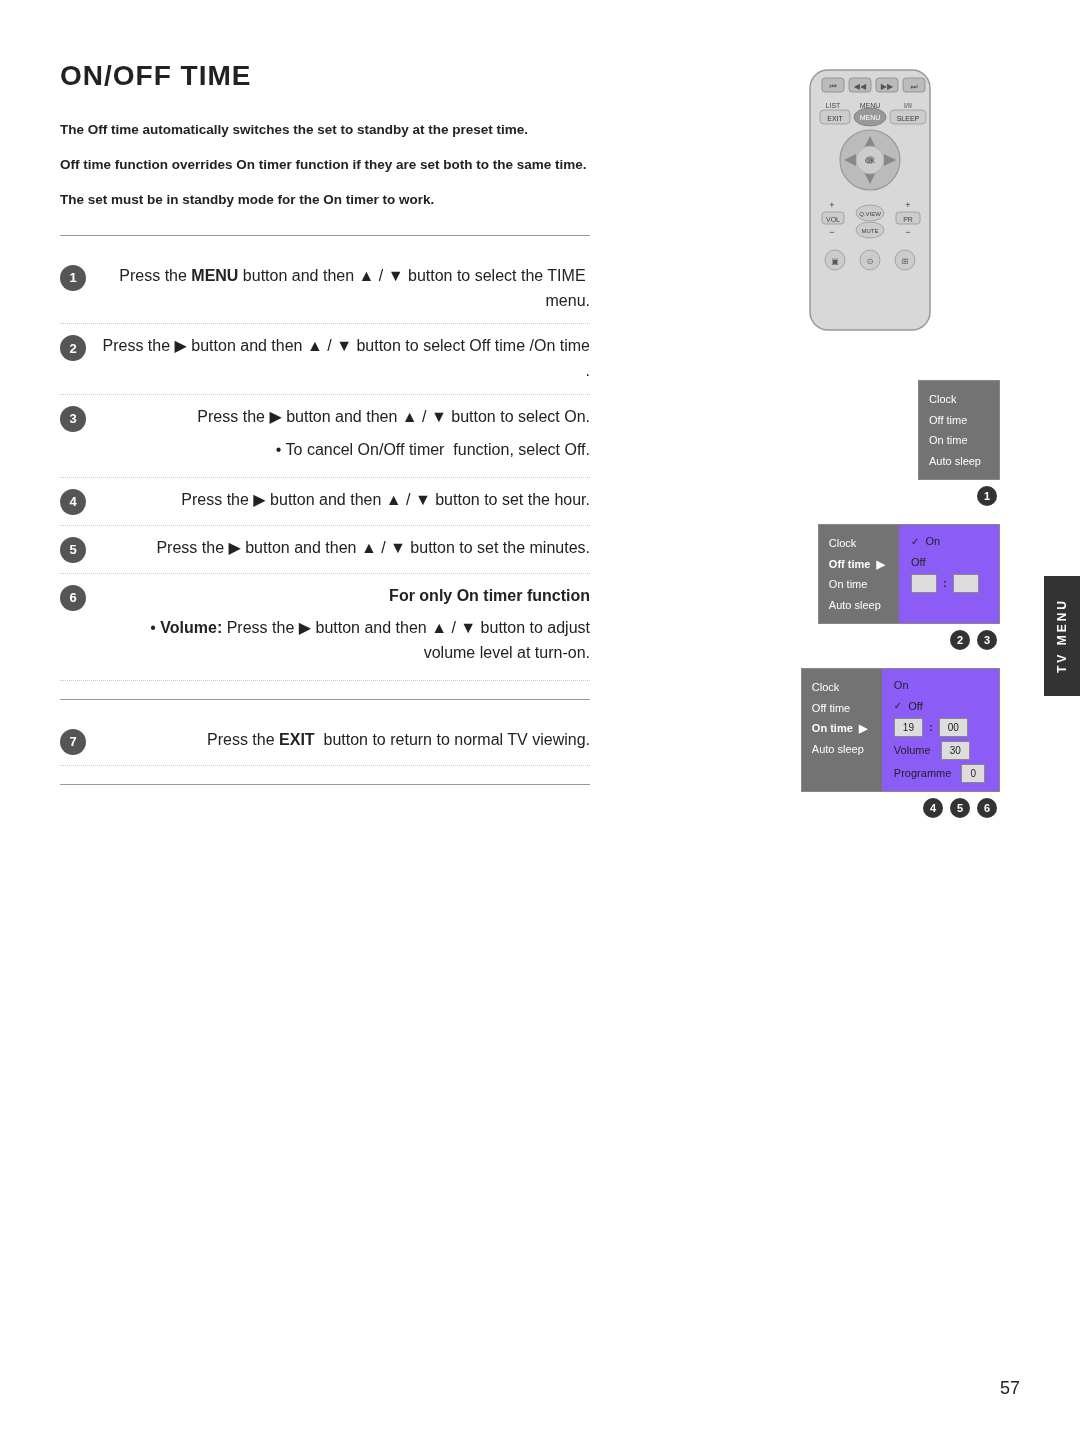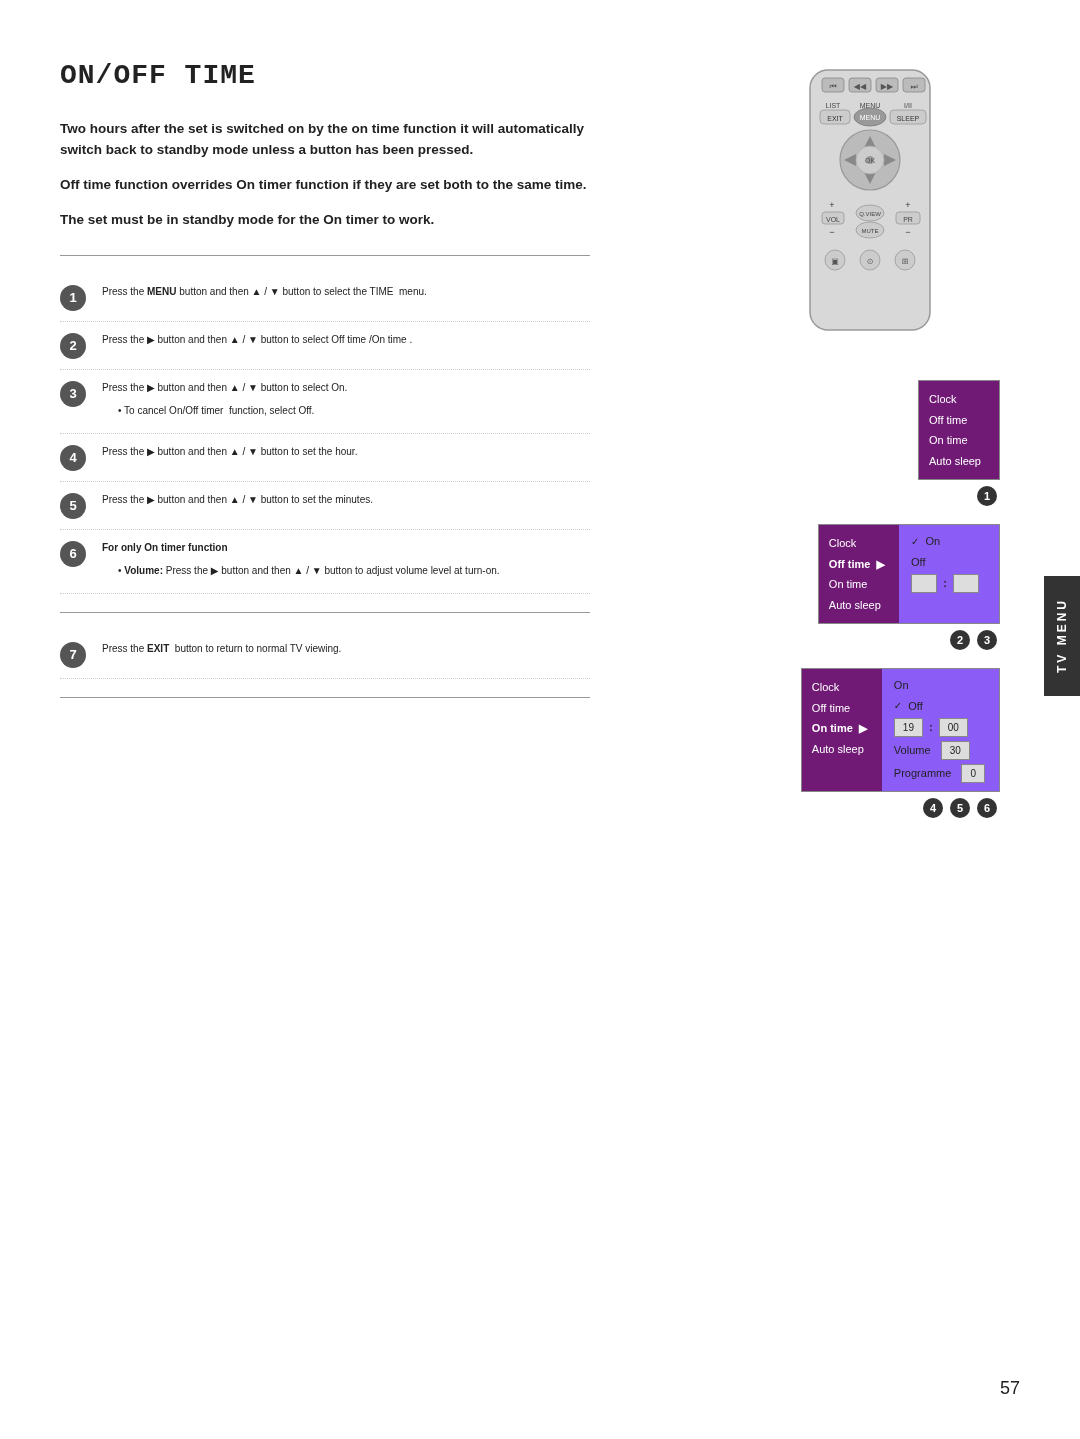--- a/index.html
+++ b/index.html
@@ -59,21 +59,20 @@
       text-transform: uppercase;
     }
 
     
     .page-title {
       font-size: 28px;
       font-weight: bold;
       letter-spacing: 1px;
       margin-bottom: 28px;
       text-transform: uppercase;
-      font-family: Liberation Mono, monospace;
     }
 
     
     .intro-section {
       margin-bottom: 24px;
     }
 
     .intro-para {
       font-size: 13.5px;
       font-weight: bold;
@@ -112,22 +111,23 @@
       display: flex;
       align-items: center;
       justify-content: center;
       flex-shrink: 0;
       margin-right: 16px;
       margin-top: 1px;
     }
 
     .step-content {
       flex: 1;
-      font-size: 10px;
+      font-size: 16px;
       line-height: 1.55;
+      text-align: right;
     }
 
     .step-indent {
       padding-left: 16px;
       margin-top: 8px;
     }
 
     .step-indent p { margin-bottom: 4px; }
 
     
@@ -156,21 +156,21 @@
 
     .screen-box {
       border: 1.5px solid #888;
       background: #fff;
       font-size: 11.5px;
       display: flex;
       overflow: hidden;
     }
 
     .screen-left-panel {
-      background: #701a75;
+      background: #737373;
       color: #fff;
       padding: 8px 14px 8px 10px;
       font-size: 11px;
       min-width: 80px;
     }
 
     .screen-left-panel .menu-item {
       padding: 2px 0;
       line-height: 1.5;
     }
@@ -256,21 +256,21 @@
   </style>
 </head>
 <body>
 
 <div class="page-container">
 
   <div class="left-col">
     <h1 class="page-title">ON/OFF TIME</h1>
 
     <div class="intro-section">
-      <p class="intro-para">Two hours after the set is switched on by the on time function it will automatically switch back to standby mode unless a button has been pressed.</p>
+      <p class="intro-para">The Off time automatically switches the set to standby at the preset time.</p>
       <p class="intro-para">Off time function overrides On timer function if they are set both to the same time.</p>
       <p class="intro-para">The set must be in standby mode for the On timer to work.</p>
     </div>
 
     <hr class="divider">
 
     <div class="steps-section">
 
       <div class="step-row">
         <div class="step-circle">1</div>

